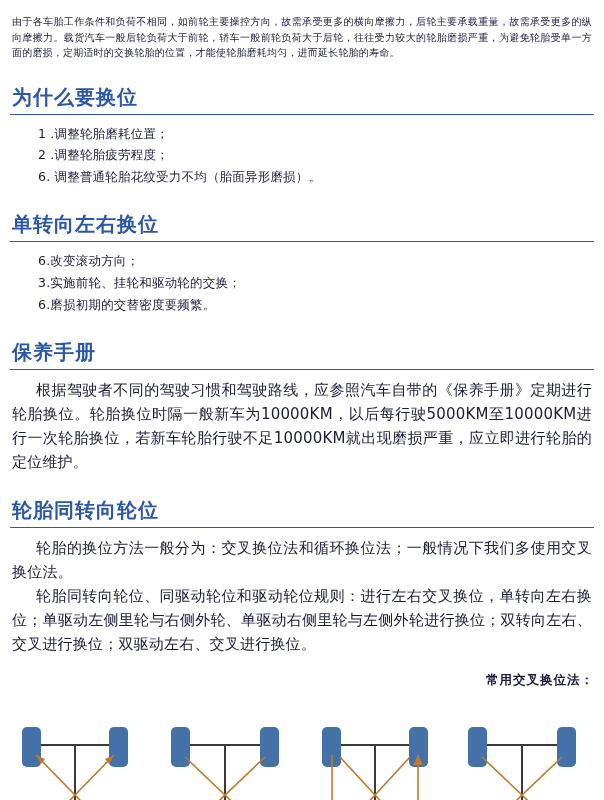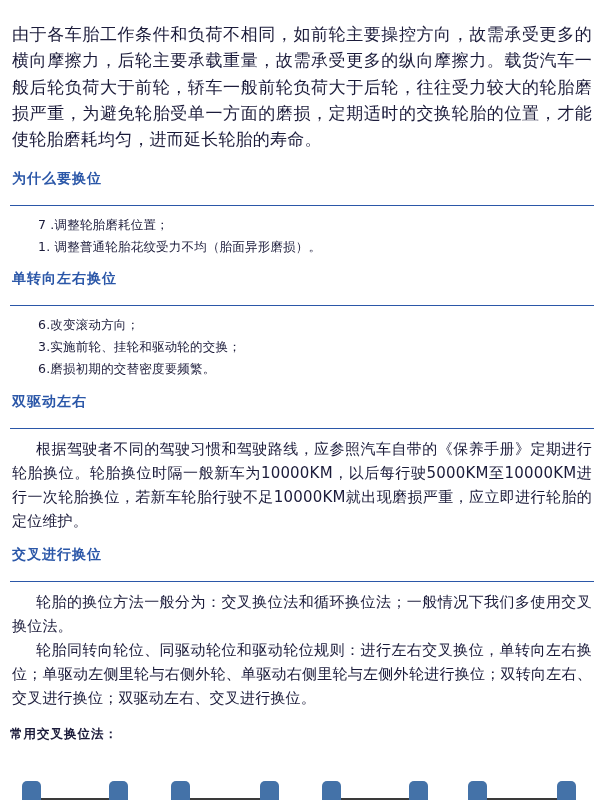--- a/index.html
+++ b/index.html
@@ -16,34 +16,34 @@
     overflow: hidden;
   }
   .page {
     width: 604px;
     height: 800px;
     position: relative;
     box-sizing: border-box;
     padding: 0 10px;
   }
   .intro {
-    font-size: 17px;
+    font-size: 10px;
     line-height: 1.55;
     color: #1b1b3a;
     text-align: justify;
     padding: 4px 2px 0 2px;
     letter-spacing: 0.2px;
   }
   .section-head {
     color: #2b57a8;
-    font-size: 14px;
+    font-size: 20px;
     font-weight: bold;
     letter-spacing: 1px;
-    margin: 13px 0 0 2px;
-    padding-bottom: 16px;
+    margin: 23px 0 0 2px;
+    padding-bottom: 2px;
     display: block;
   }
   .section-rule {
     height: 1px;
     background: #2b57a8;
     width: 100%;
     margin: 1px 0 8px 0;
   }
   .body-block {
     font-size: 15px;
@@ -57,21 +57,21 @@
     font-size: 12.5px;
     line-height: 1.75;
     color: #1b1b3a;
     padding-left: 28px;
     letter-spacing: 0.2px;
   }
   .indent {
     text-indent: 24px;
   }
   .fig-caption {
-    text-align: left;
+    text-align: right;
     font-size: 12.5px;
     font-weight: bold;
     color: #1b1b3a;
     margin-top: 16px;
     letter-spacing: 1px;
   }
   .figure-area {
     position: relative;
     width: 584px;
     height: 250px;
@@ -86,43 +86,44 @@
 <body>
 
 <div class="page">
 
   <p class="intro">由于各车胎工作条件和负荷不相同，如前轮主要操控方向，故需承受更多的横向摩擦力，后轮主要承载重量，故需承受更多的纵向摩擦力。载货汽车一般后轮负荷大于前轮，轿车一般前轮负荷大于后轮，往往受力较大的轮胎磨损严重，为避免轮胎受单一方面的磨损，定期适时的交换轮胎的位置，才能使轮胎磨耗均匀，进而延长轮胎的寿命。</p>
 
   <div>
     <span class="section-head">为什么要换位</span>
     <div class="section-rule"></div>
     <div class="list-block">
-      <div>7 .调整轮胎磨耗位置；</div>
-      <div>1. 调整普通轮胎花纹受力不均（胎面异形磨损）。</div>
+      <div>1 .调整轮胎磨耗位置；</div>
+      <div>2 .调整轮胎疲劳程度；</div>
+      <div>6. 调整普通轮胎花纹受力不均（胎面异形磨损）。</div>
     </div>
   </div>
 
   <div>
     <span class="section-head">单转向左右换位</span>
     <div class="section-rule"></div>
     <div class="list-block">
       <div>6.改变滚动方向；</div>
       <div>3.实施前轮、挂轮和驱动轮的交换；</div>
       <div>6.磨损初期的交替密度要频繁。</div>
     </div>
   </div>
 
   <div>
-    <span class="section-head">双驱动左右</span>
+    <span class="section-head">保养手册</span>
     <div class="section-rule"></div>
     <div class="body-block indent">根据驾驶者不同的驾驶习惯和驾驶路线，应参照汽车自带的《保养手册》定期进行轮胎换位。轮胎换位时隔一般新车为10000KM，以后每行驶5000KM至10000KM进行一次轮胎换位，若新车轮胎行驶不足10000KM就出现磨损严重，应立即进行轮胎的定位维护。</div>
   </div>
 
   <div>
-    <span class="section-head">交叉进行换位</span>
+    <span class="section-head">轮胎同转向轮位</span>
     <div class="section-rule"></div>
     <div class="body-block indent" style="">轮胎的换位方法一般分为：交叉换位法和循环换位法；一般情况下我们多使用交叉换位法。</div>
     <div class="body-block indent" style="">轮胎同转向轮位、同驱动轮位和驱动轮位规则：进行左右交叉换位，单转向左右换位；单驱动左侧里轮与右侧外轮、单驱动右侧里轮与左侧外轮进行换位；双转向左右、交叉进行换位；双驱动左右、交叉进行换位。</div>
   </div>
 
   <div class="fig-caption">常用交叉换位法：</div>
 
   <div class="figure-area">
 
     <svg class="diagram" style="left:0px" width="130" height="250" viewBox="0 0 130 250">

